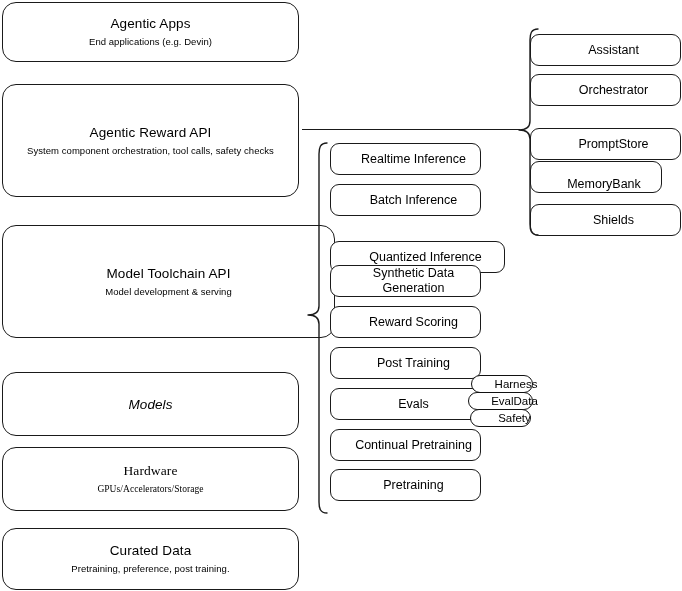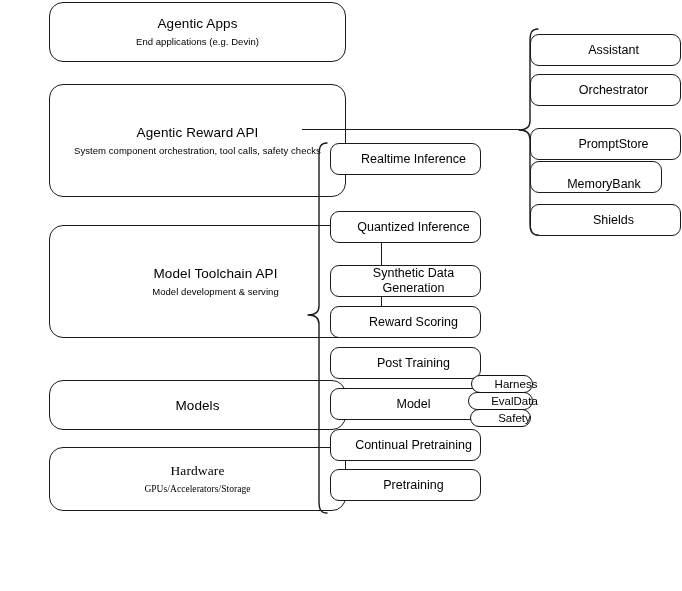--- a/index.html
+++ b/index.html
@@ -31,21 +31,20 @@
     justify-content: center;
     text-align: center;
     color: #000000;
     padding-left: 16px;
   }
 
   
   .layer-box {
     border-radius: 14px;
     padding: 4px 10px;
-    margin-left: 47px;
   }
   .layer-box .node-title {
     font-size: 13.5px;
     line-height: 17px;
     letter-spacing: .1px;
   }
   .layer-box .node-sub {
     font-size: 9.5px;
     line-height: 14px;
     margin-top: 3px;
@@ -106,67 +105,74 @@
   <div class="node layer-box" style="left:2px; top:84px; width:297px; height:113px;">
     <div class="node-title">Agentic Reward API</div>
     <div class="node-sub">System component orchestration, tool calls, safety checks</div>
   </div>
 
   <div class="node layer-box" style="left:2px; top:225px; width:333px; height:113px;">
     <div class="node-title">Model Toolchain API</div>
     <div class="node-sub">Model development &amp; serving</div>
   </div>
 
-  <div class="node layer-box" style="left:2px; top:380px; width:297px; height:50px;">
+  <div class="node layer-box" style="left:2px; top:372px; width:297px; height:64px;font-style:italic;">
     <div class="node-title">Models</div>
   </div>
 
   <div class="node layer-box" style="left:2px; top:447px; width:297px; height:64px;font-family:Liberation Serif, serif;">
     <div class="node-title">Hardware</div>
     <div class="node-sub">GPUs/Accelerators/Storage</div>
   </div>
 
+  <div class="node layer-box" style="left:2px; top:528px; width:297px; height:62px;">
+    <div class="node-title">Curated Data</div>
+    <div class="node-sub">Pretraining, preference, post training.</div>
+  </div>
 
   <div class="connector-line" style="left:302px; top:129px; width:218px; height:1.4px;"></div>
 
   <div class="brace" style="left:306px; top:142px; width:22px; height:372px;">
     <svg width="22" height="372" viewBox="0 0 22 372" fill="none" xmlns="http://www.w3.org/2000/svg">
       <path d="M21 1 C14 1 13 6 13 12 L13 164 C13 170 9 173 2 173 C9 173 13 176 13 182 L13 360 C13 366 14 371 21 371" stroke="#1a1a1a" stroke-width="1.4" fill="none" stroke-linecap="round" stroke-linejoin="round"></path>
     </svg>
   </div>
 
   <div class="brace" style="left:517px; top:28px; width:22px; height:208px;">
     <svg width="22" height="208" viewBox="0 0 22 208" fill="none" xmlns="http://www.w3.org/2000/svg">
       <path d="M21 1 C14 1 13 6 13 12 L13 93 C13 99 9 102 2 102 C9 102 13 105 13 111 L13 196 C13 202 14 207 21 207" stroke="#1a1a1a" stroke-width="1.4" fill="none" stroke-linecap="round" stroke-linejoin="round"></path>
     </svg>
   </div>
 
   <div class="node cap-box" style="left:330px; top:143px; width:151px; height:32px;">
     <div class="node-title">Realtime Inference</div>
   </div>
 
-
-  <div class="node cap-box" style="left:330px; top:211px; width:151px; height:32px;align-items:center;">
+  <div class="node cap-box" style="left:330px; top:184px; width:151px; height:32px;">
+    <div class="node-title">Batch Inference</div>
+  </div>
+
+  <div class="node cap-box" style="left:330px; top:241px; width:175px; height:32px;align-items:center;">
     <div class="node-title">Quantized Inference</div>
   </div>
 
   <div class="node cap-box" style="left:330px; top:265px; width:151px; height:32px;">
     <div class="node-title">Synthetic Data Generation</div>
   </div>
 
   <div class="node cap-box" style="left:330px; top:306px; width:151px; height:32px;">
     <div class="node-title">Reward Scoring</div>
   </div>
 
   <div class="node cap-box" style="left:330px; top:347px; width:151px; height:32px;">
     <div class="node-title">Post Training</div>
   </div>
 
   <div class="node cap-box" style="left:330px; top:388px; width:151px; height:32px;">
-    <div class="node-title">Model</div>
+    <div class="node-title">Evals</div>
   </div>
 
   <div class="node cap-box" style="left:330px; top:429px; width:151px; height:32px;">
     <div class="node-title">Continual Pretraining</div>
   </div>
 
   <div class="node cap-box" style="left:330px; top:469px; width:151px; height:32px;text-align:center;">
     <div class="node-title">Pretraining</div>
   </div>
 

